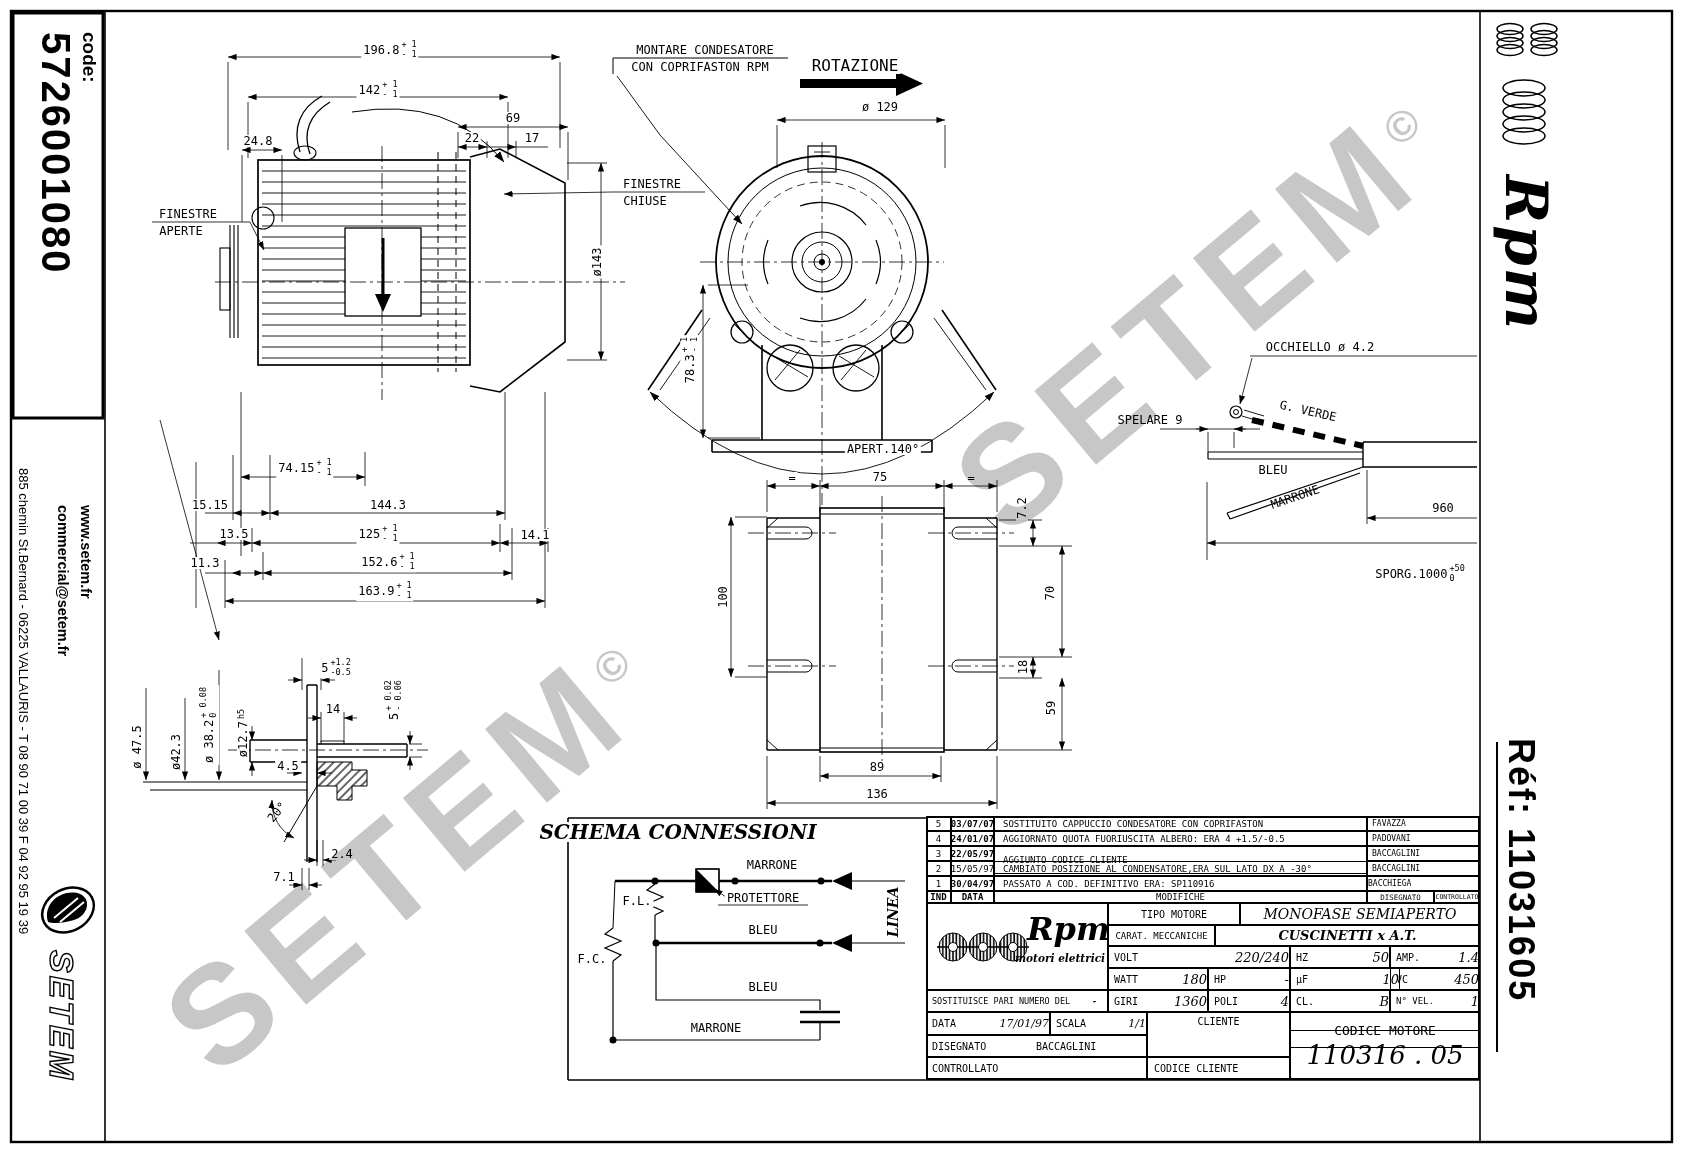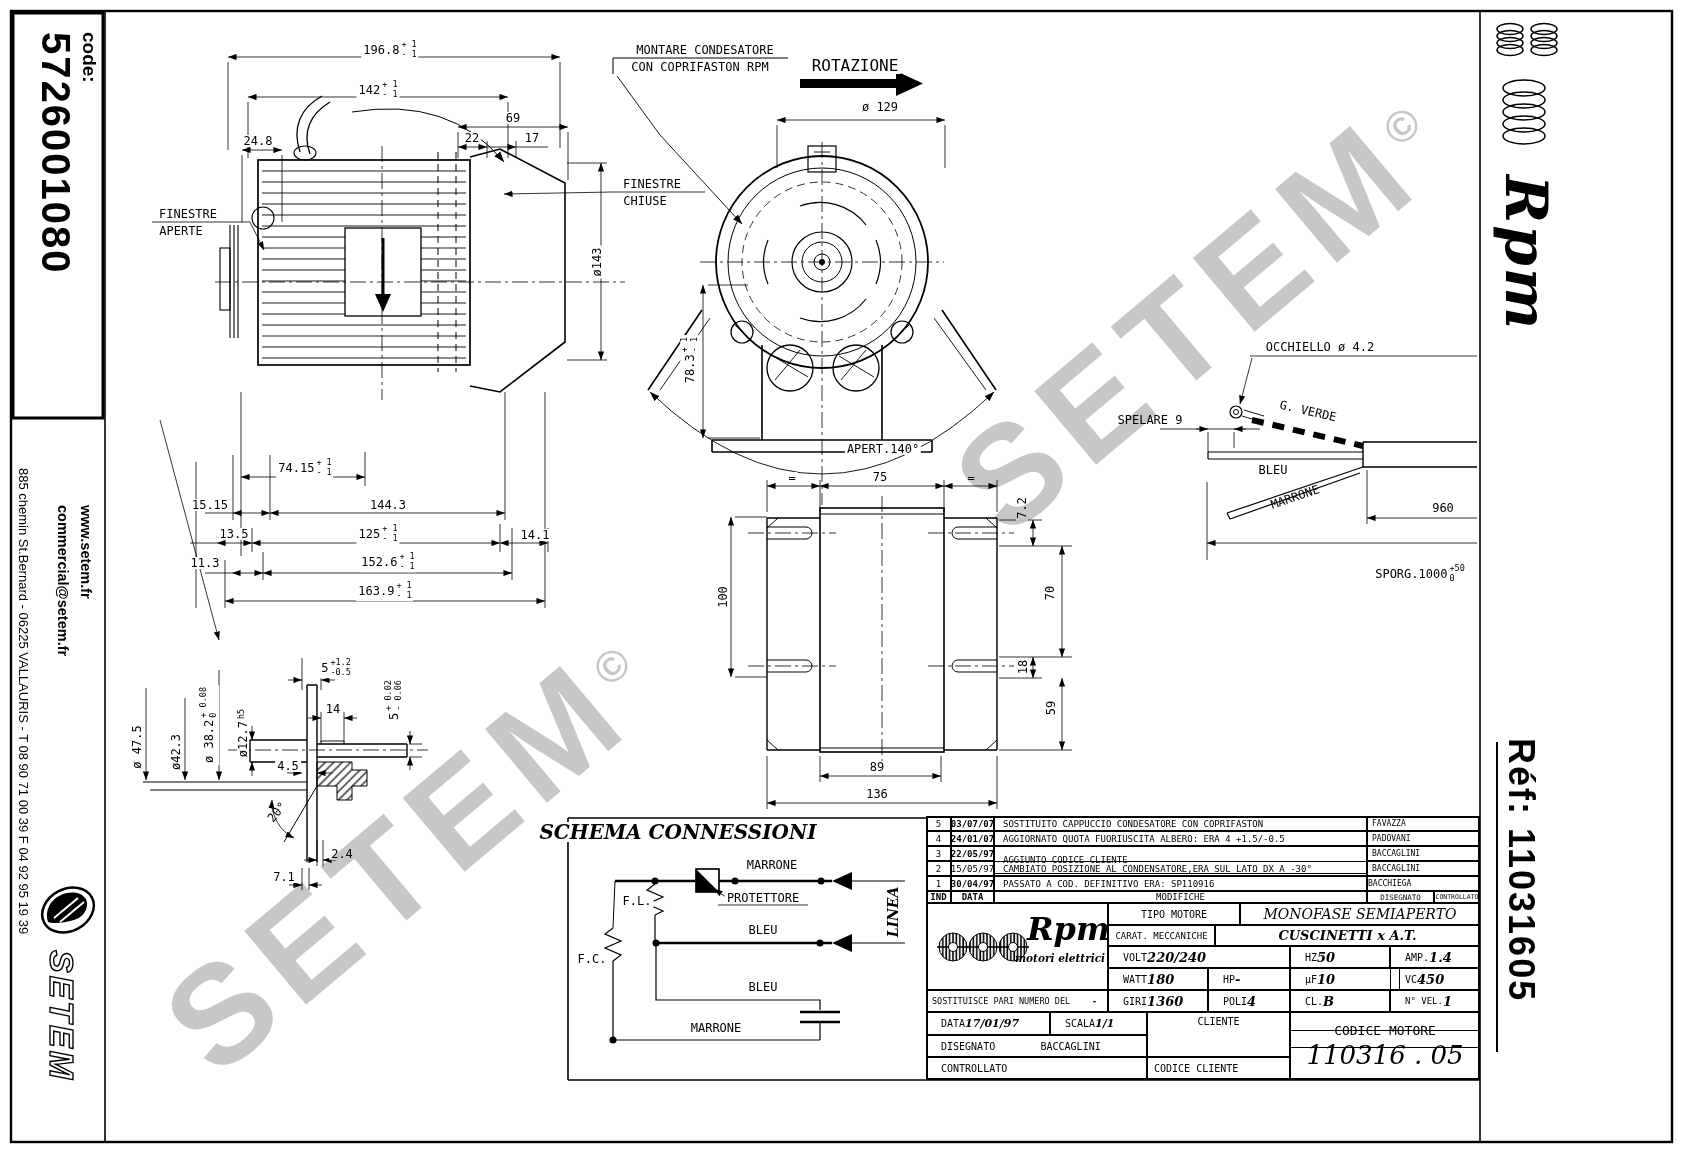--- a/index.html
+++ b/index.html
@@ -9,22 +9,22 @@
   .cl{stroke-dasharray:16 4 3 4;stroke-width:.8}
   .lbl{position:absolute;transform:translate(-50%,-50%);font-size:12px;line-height:1;
        white-space:nowrap;background:#fff;padding:0 2px;z-index:2}
   .lbl.rot{transform:translate(-50%,-50%) rotate(-90deg)}
   .dim{display:flex;align-items:center;gap:2px}
   .tol{display:inline-flex;flex-direction:column;font-size:8.5px;line-height:1.15;text-align:left}
   .ser{font-family:"DejaVu Serif",serif}
   .cell{position:absolute;border:1px solid #000;box-sizing:border-box;display:flex;
         align-items:center;font-size:10px;z-index:2;background:transparent}
   .cen{justify-content:center}
-  .cl-label{padding-left:14px}
-  .cl-val{flex:1;text-align:left;font-style:italic;font-weight:bold;
+  .cl-label{padding-left:5px}
+  .cl-val{flex:1;text-align:right;font-style:italic;font-weight:normal;
           font-family:"DejaVu Serif",serif;font-size:13px}
   .rc{position:absolute;border:1px solid #000;box-sizing:border-box;display:flex;
       align-items:center;font-size:9px;z-index:2}
   .vert{writing-mode:vertical-rl}
   .panel{position:absolute;z-index:2}
   .wm{position:absolute;transform-origin:0 0;font-family:"Liberation Sans",sans-serif;
       font-weight:bold;font-size:140px;letter-spacing:14px;line-height:.8;
       color:rgba(0,0,0,0.22);z-index:5;pointer-events:none;white-space:nowrap}
   .wm sup{font-size:44px}
 </style>

